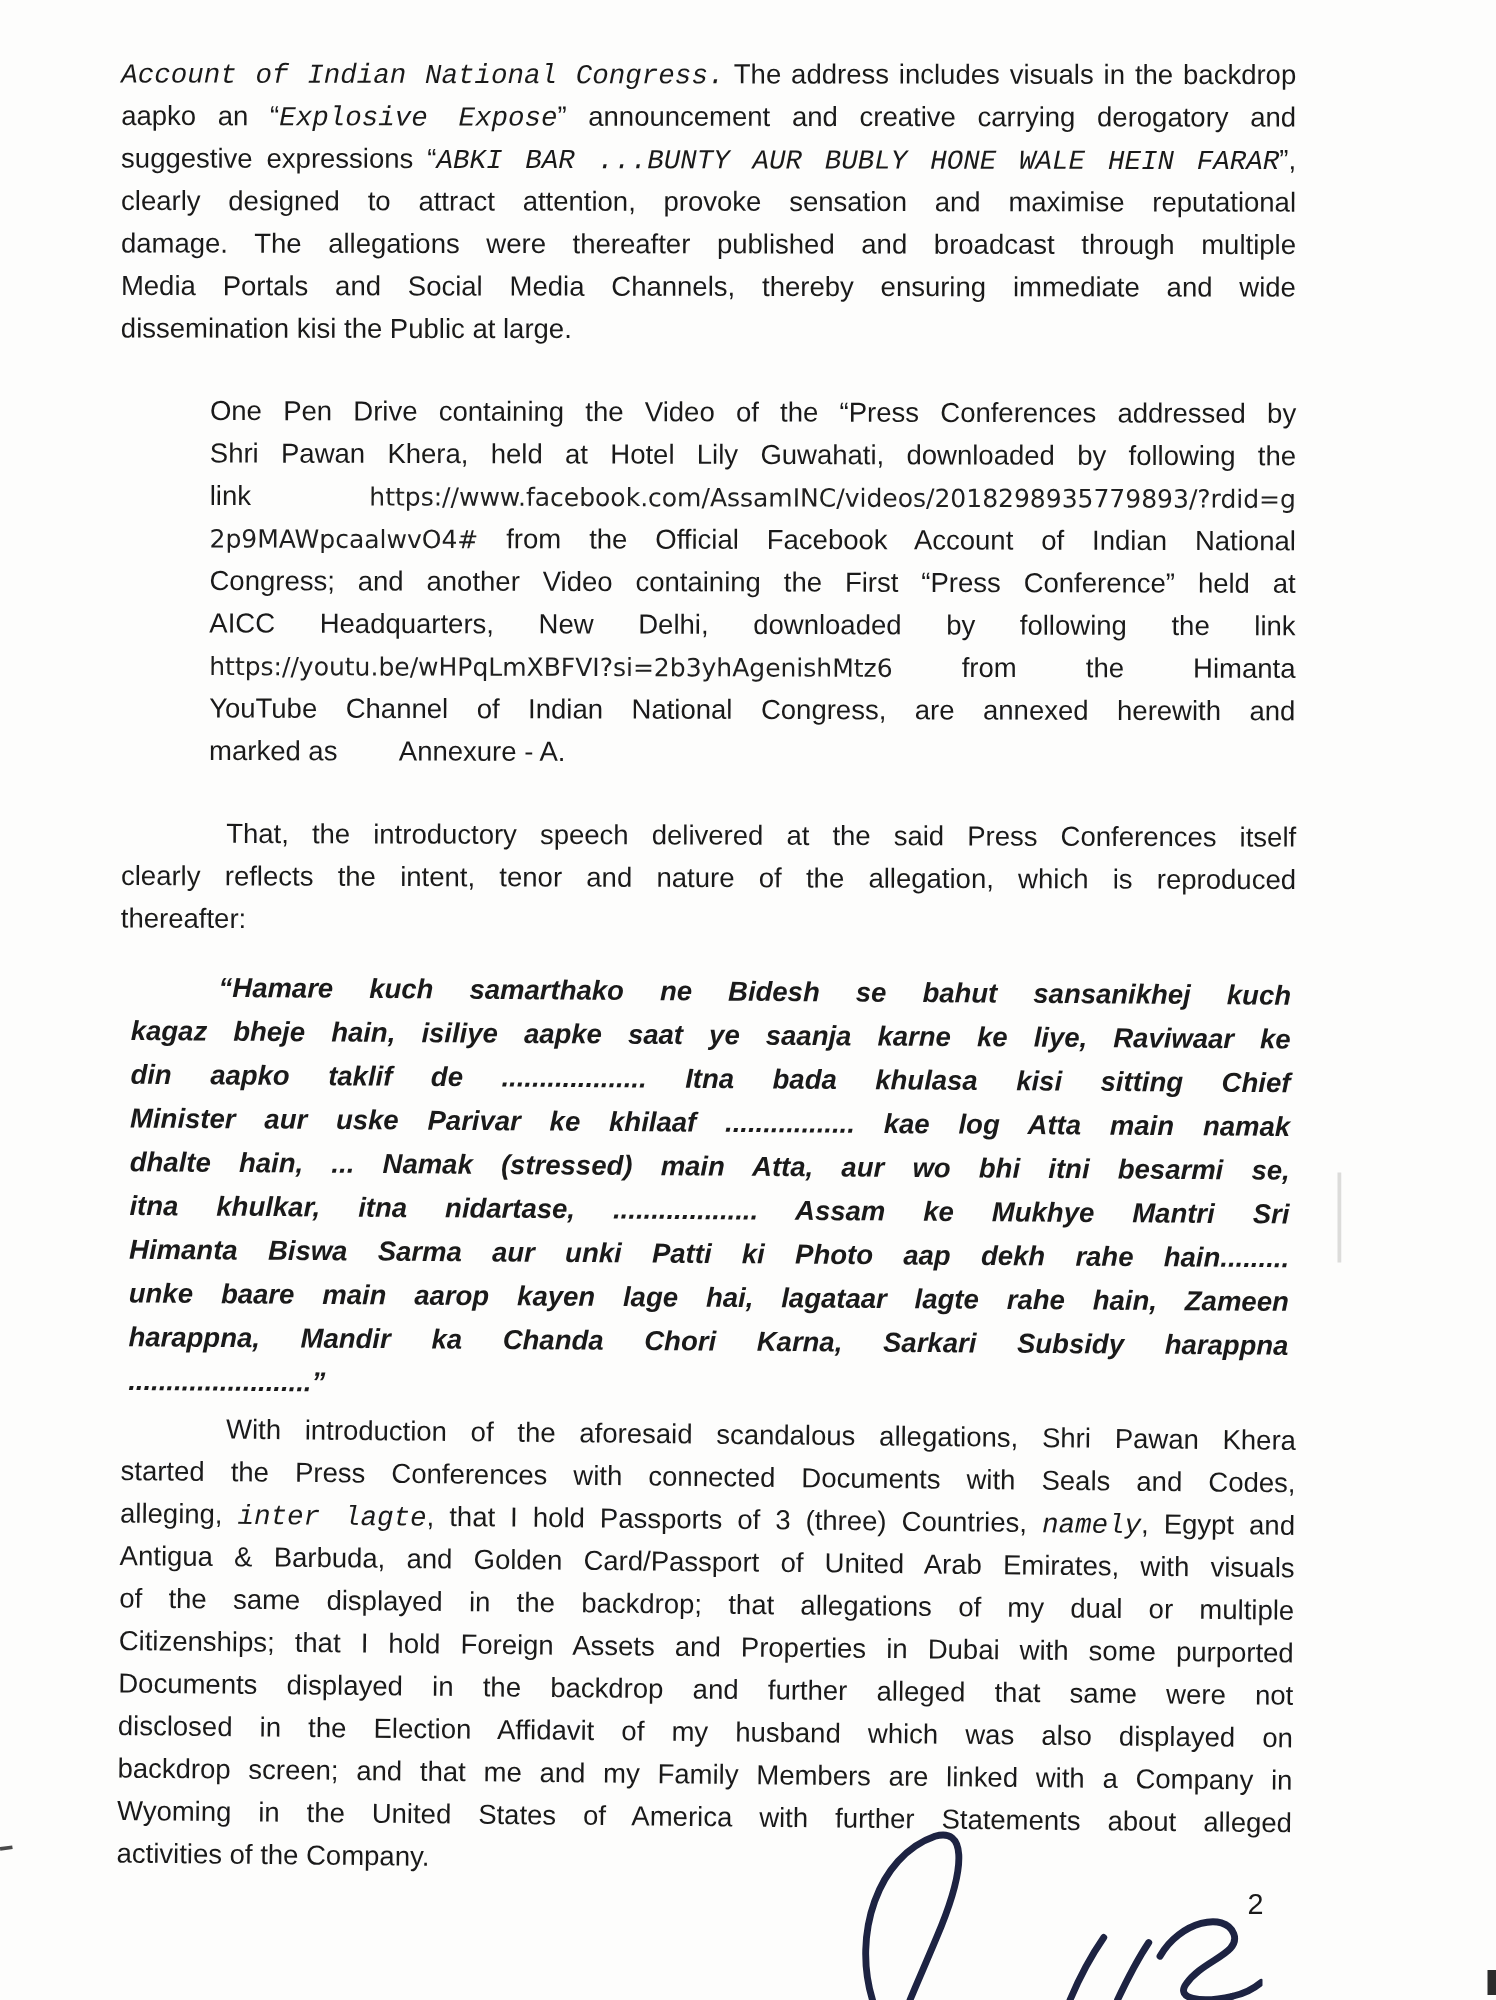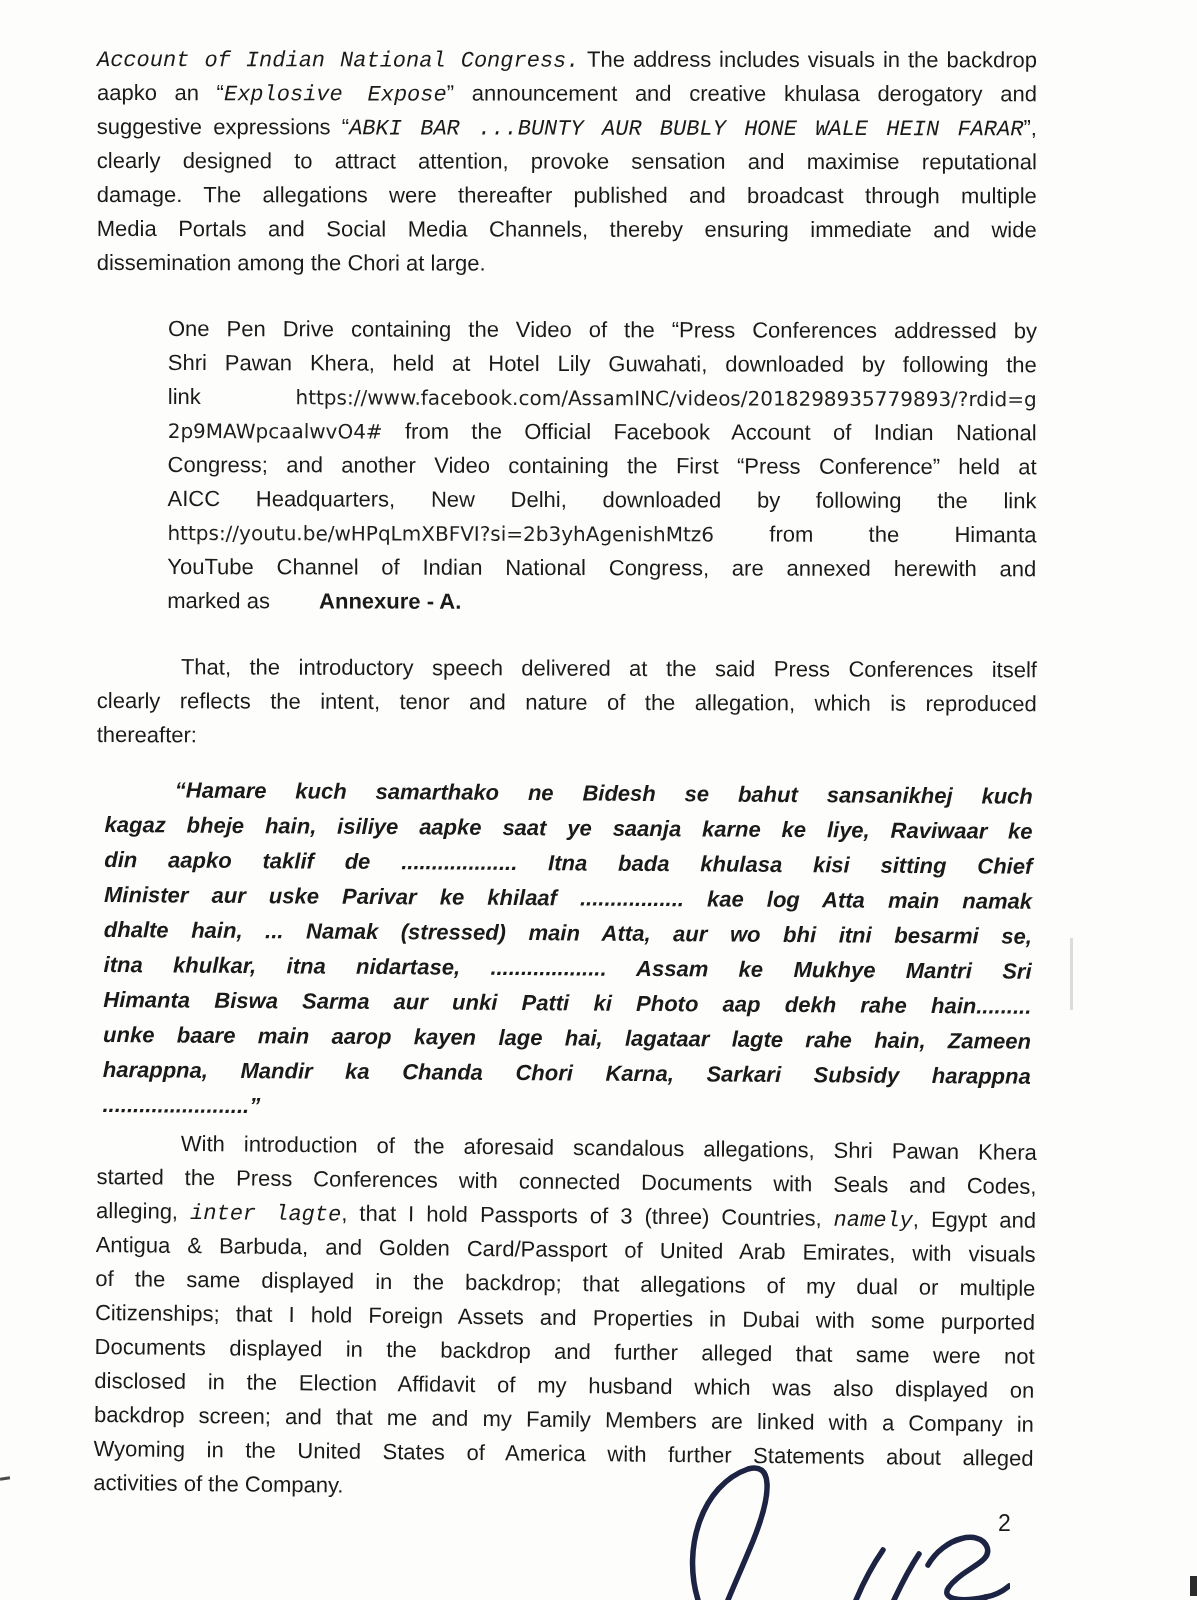--- a/index.html
+++ b/index.html
@@ -18,21 +18,21 @@
   .line{
     text-align:justify;
     text-align-last:justify;
     -moz-text-align-last:justify;
     white-space:normal;
     height:34px;overflow:visible;
   }
   .line.last{text-align-last:left;-moz-text-align-last:left;}
   .seg{}
   .seg.i{font-style:italic;font-family:Liberation Mono, monospace;}
-  .seg.b{font-weight:bold;margin-left:43px;}
+  .seg.b{font-weight:normal;margin-left:43px;}
   .seg.u{font-family:"DejaVu Sans", sans-serif;font-size:20px;color:#202020;}
   .para.quote{
     font-weight:bold;font-style:italic;
     font-size:22px;line-height:35px;left:105px;width:928px;
   }
   .para.quote .line{height:35px;}
   .page-number{
     position:absolute;left:998px;top:1510px;
     font-size:23px;color:#1a1a1a;
   }
@@ -51,26 +51,26 @@
     position:absolute;left:1070px;top:938px;width:3px;height:72px;background:#dcdcda;
   }
 </style>
 </head>
 <body>
 
 <div class="page">
 
   <div class="para" style="top:42px; transform:rotate(0.08deg);">
       <div class="line"><span class="seg i">Account of Indian National Congress.</span><span class="seg "> The address includes visuals in the backdrop</span></div>
-      <div class="line"><span class="seg ">aapko an “</span><span class="seg i">Explosive Expose</span><span class="seg ">” announcement and creative khulasa derogatory and</span></div>
+      <div class="line"><span class="seg ">aapko an “</span><span class="seg i">Explosive Expose</span><span class="seg ">” announcement and creative carrying derogatory and</span></div>
       <div class="line"><span class="seg ">suggestive expressions “</span><span class="seg i">ABKI BAR ...BUNTY AUR BUBLY HONE WALE HEIN FARAR</span><span class="seg ">”,</span></div>
       <div class="line"><span class="seg ">clearly designed to attract attention, provoke sensation and maximise reputational</span></div>
       <div class="line"><span class="seg ">damage. The allegations were thereafter published and broadcast through multiple</span></div>
       <div class="line"><span class="seg ">Media Portals and Social Media Channels, thereby ensuring immediate and wide</span></div>
-      <div class="line last"><span class="seg ">dissemination among the Chori at large.</span></div>
+      <div class="line last"><span class="seg ">dissemination kisi the Public at large.</span></div>
     </div>
 
   <div class="para" style="top:312px; left:168px; width:869px; transform:rotate(0.15deg);">
       <div class="line"><span class="seg ">One Pen Drive containing the Video of the “Press Conferences addressed by</span></div>
       <div class="line"><span class="seg ">Shri Pawan Khera, held at Hotel Lily Guwahati, downloaded by following the</span></div>
       <div class="line"><span class="seg ">link </span><span class="seg u">https://www.facebook.com/AssamINC/videos/2018298935779893/?rdid=g</span></div>
       <div class="line"><span class="seg u">2p9MAWpcaalwvO4#</span><span class="seg "> from the Official Facebook Account of Indian National</span></div>
       <div class="line"><span class="seg ">Congress; and another Video containing the First “Press Conference” held at</span></div>
       <div class="line"><span class="seg ">AICC Headquarters, New Delhi, downloaded by following the link</span></div>
       <div class="line"><span class="seg u">https://youtu.be/wHPqLmXBFVI?si=2b3yhAgenishMtz6</span><span class="seg "> from the Himanta</span></div>

